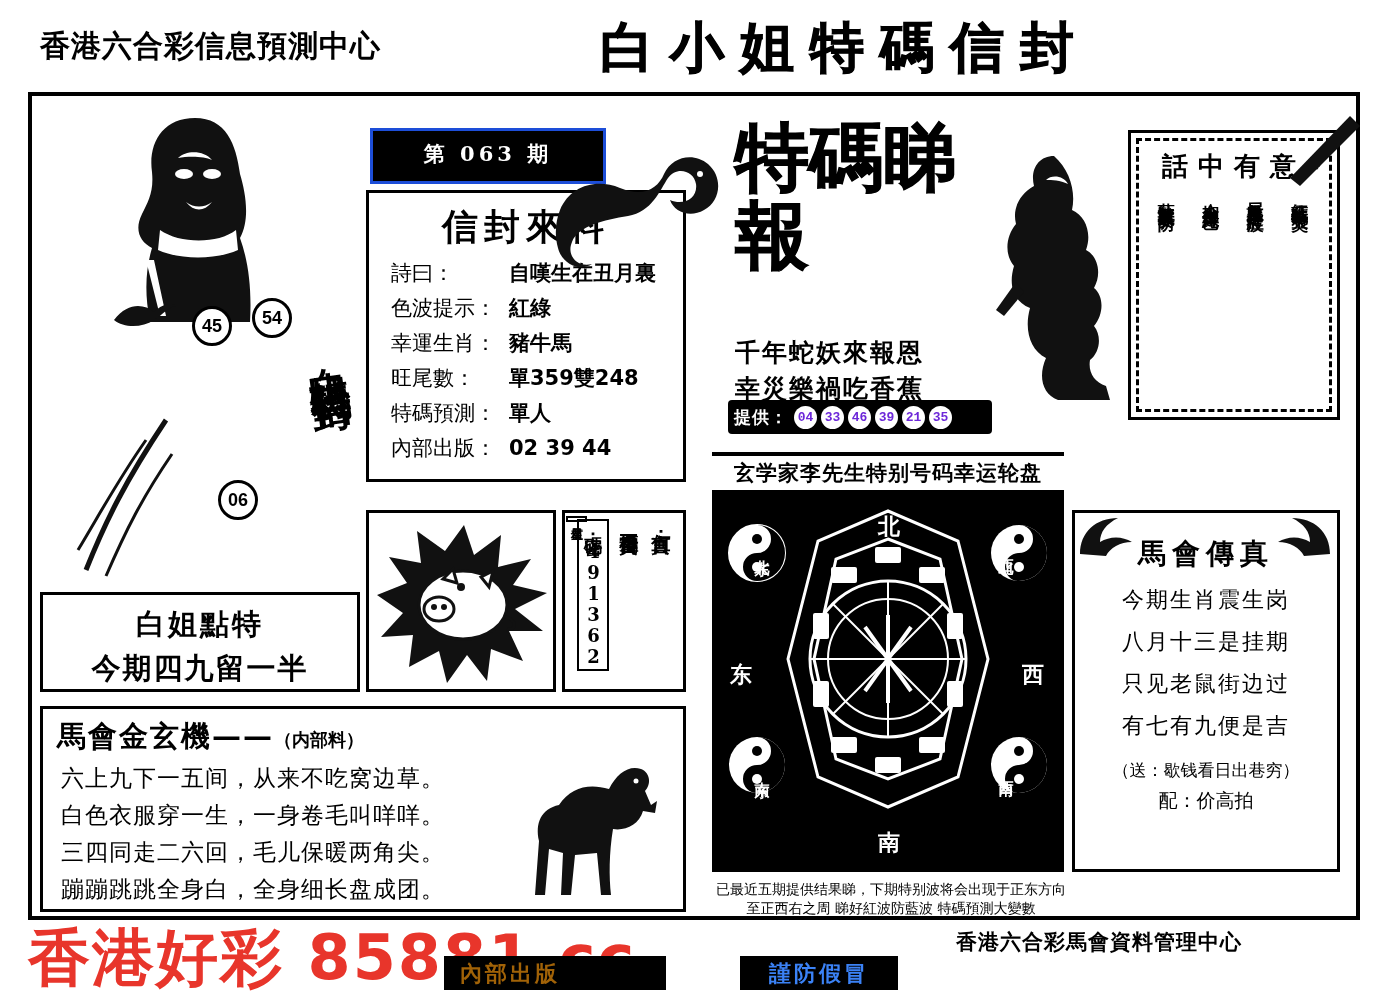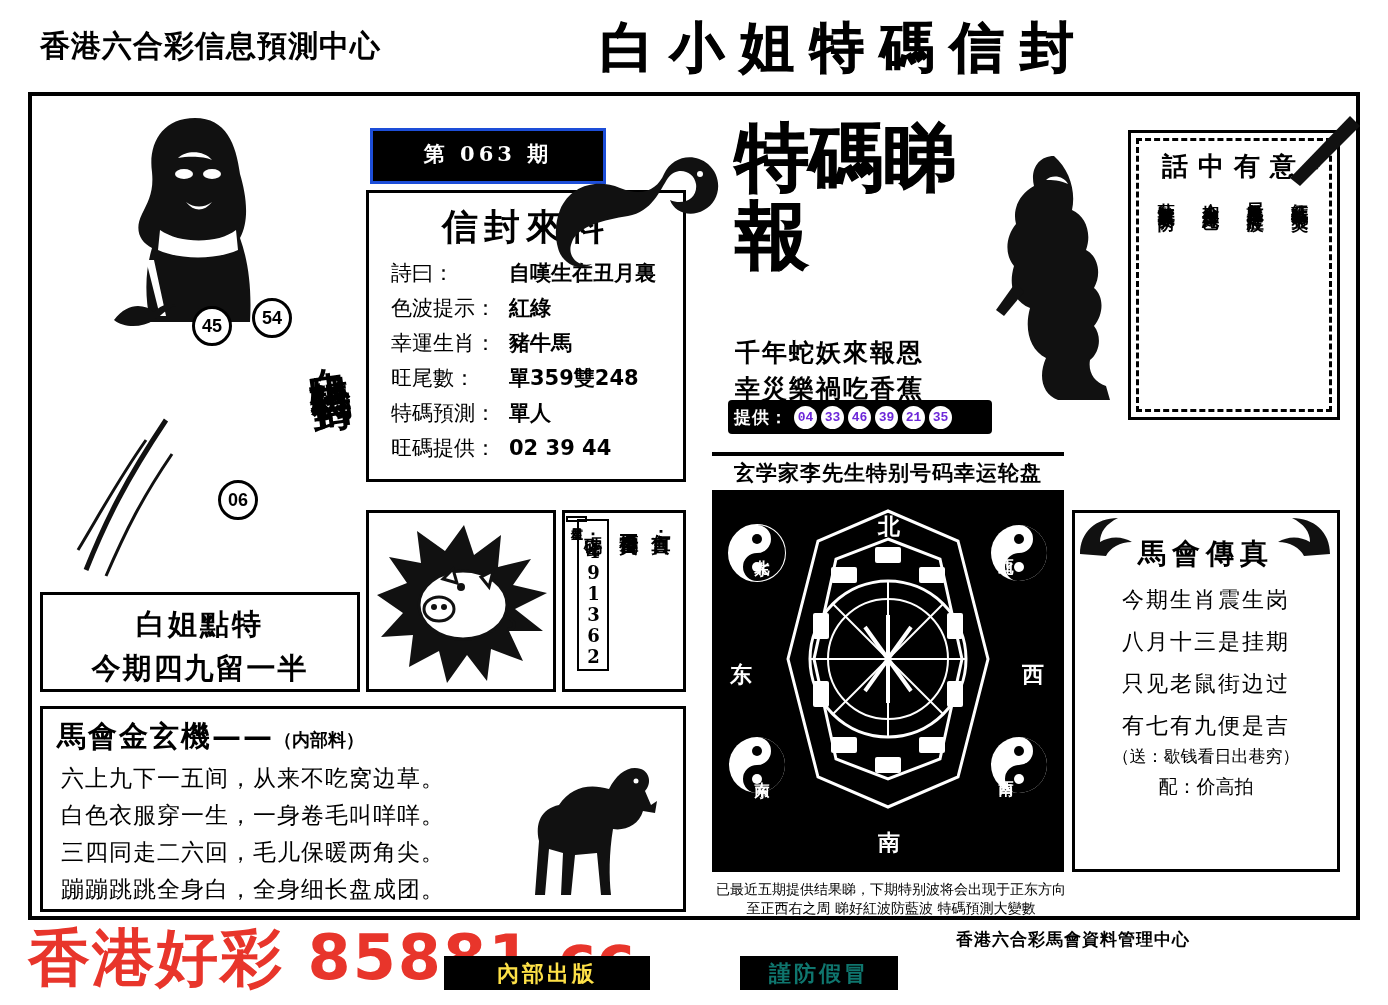--- a/index.html
+++ b/index.html
@@ -144,41 +144,41 @@
     position:absolute;left:712px;top:456px;width:352px;text-align:center;
     background:#fff;color:#000;font-size:21px;font-weight:bold;padding:3px 0;
     letter-spacing:1px;font-family:"DejaVu Sans","Liberation Sans",sans-serif;
   }
   .dir{position:absolute;color:#fff;font-weight:bold;font-family:"DejaVu Serif",serif;}
 
   
   .faxbox{left:1072px;top:510px;width:268px;height:362px;}
   .faxbox .ttl{text-align:center;font-size:28px;font-weight:bold;margin-top:22px;letter-spacing:6px;font-family:"DejaVu Serif","Liberation Serif",serif;}
   .faxbox .ln{text-align:center;font-size:22px;margin-top:12px;letter-spacing:2px;font-family:"DejaVu Serif","Liberation Serif",serif;}
-  .faxbox .note{text-align:center;font-size:17px;margin-top:4px;font-family:"DejaVu Serif",serif;}
+  .faxbox .note{text-align:center;font-size:17px;margin-top:18px;font-family:"DejaVu Serif",serif;}
   .faxbox .note2{text-align:center;font-size:19px;margin-top:6px;font-family:"DejaVu Serif",serif;}
 
   
   .wheelnote{
     position:absolute;left:716px;top:880px;width:350px;
     font-size:14px;line-height:19px;text-align:center;font-family:"DejaVu Serif",serif;
   }
 
   
   .watermark{
     position:absolute;left:28px;top:916px;
     font-size:62px;font-weight:bold;color:#e8352b;
     font-family:"DejaVu Sans","Liberation Sans",sans-serif;
     letter-spacing:2px;
     white-space:nowrap;
   }
   .footer-left{position:absolute;left:46px;top:966px;font-size:19px;font-weight:bold;font-family:"DejaVu Serif",serif;}
-  .footer-black1{position:absolute;left:444px;top:956px;width:206px;height:34px;background:#000;color:#fde047;font-size:22px;font-weight:bold;text-align:center;line-height:34px;letter-spacing:3px;font-family:"DejaVu Serif",serif;}
-  .footer-black2{position:absolute;left:740px;top:956px;width:158px;height:34px;background:#000;color:#0f766e;font-size:22px;font-weight:bold;text-align:center;line-height:34px;letter-spacing:3px;font-family:"DejaVu Serif",serif;}
-  .footer-right{position:absolute;left:956px;top:928px;font-size:17px;font-weight:bold;letter-spacing:1px;font-family:"DejaVu Serif",serif;}
+  .footer-black1{position:absolute;left:444px;top:956px;width:206px;height:34px;background:#000;color:#a16207;font-size:22px;font-weight:bold;text-align:left;line-height:34px;letter-spacing:3px;font-family:"DejaVu Serif",serif;padding-left:16px;}
+  .footer-black2{position:absolute;left:740px;top:956px;width:158px;height:34px;background:#000;color:#3b82f6;font-size:22px;font-weight:bold;text-align:center;line-height:34px;letter-spacing:3px;font-family:"DejaVu Serif",serif;}
+  .footer-right{position:absolute;left:956px;top:928px;font-size:21px;font-weight:bold;letter-spacing:1px;font-family:"DejaVu Serif",serif;}
 </style>
 </head>
 <body>
 
 <div class="page">
 
   <div class="top-left">香港六合彩信息預測中心</div>
   <div class="top-right">白小姐特碼信封</div>
 
   <div class="frame"></div>
@@ -222,21 +222,21 @@
     <div class="envrow">
       <span class="k">幸運生肖：</span><span class="v">豬牛馬</span>
     </div>
     <div class="envrow">
       <span class="k">旺尾數：</span><span class="v">單359雙248</span>
     </div>
     <div class="envrow">
       <span class="k">特碼預測：</span><span class="v">單人</span>
     </div>
     <div class="envrow">
-      <span class="k">旺碼提供：</span><span class="v">02 39 44</span>
+      <span class="k">內部出版：</span><span class="v">02 39 44</span>
     </div>
   </div>
 
   <div class="box pigbox">
     <svg class="pig-svg" width="174" height="166" viewBox="0 0 174 166">
       <path d="M87 4 L97 34 L124 14 L121 46 L154 38 L136 64 L170 72 L138 88 L166 110 L132 110
                L146 140 L114 128 L110 160 L90 134 L70 162 L62 130 L32 146 L36 114 L4 116
                L26 92 L0 74 L30 62 L12 36 L44 42 L40 10 L68 30 Z" fill="#111"></path>
       <ellipse cx="86" cy="84" rx="44" ry="34" fill="#fff" stroke="#111" stroke-width="3"></ellipse>
       <ellipse cx="62" cy="88" rx="15" ry="12" fill="#fff" stroke="#111" stroke-width="3"></ellipse>

